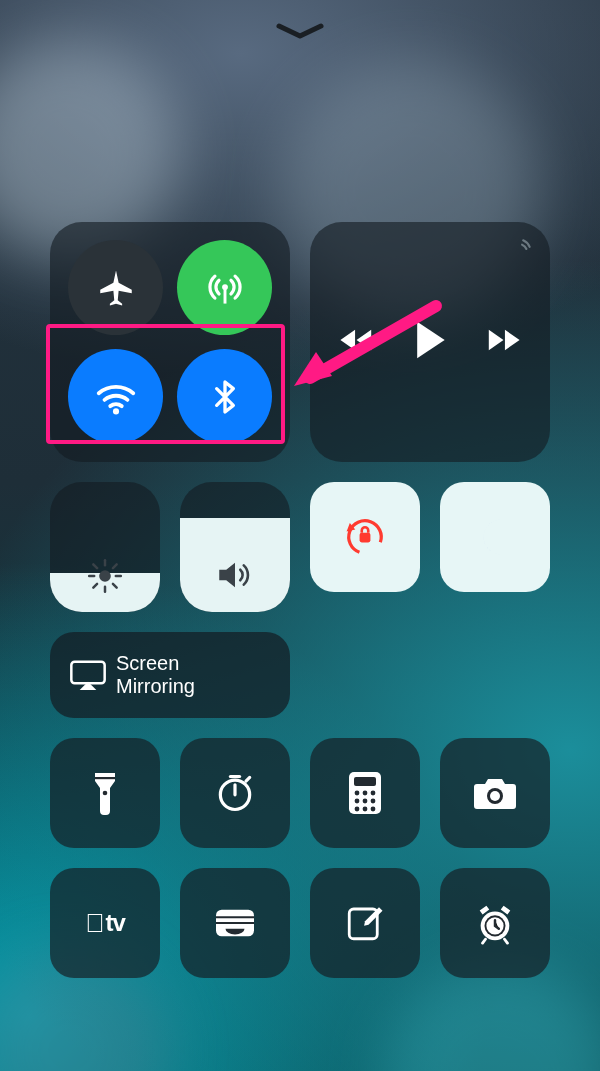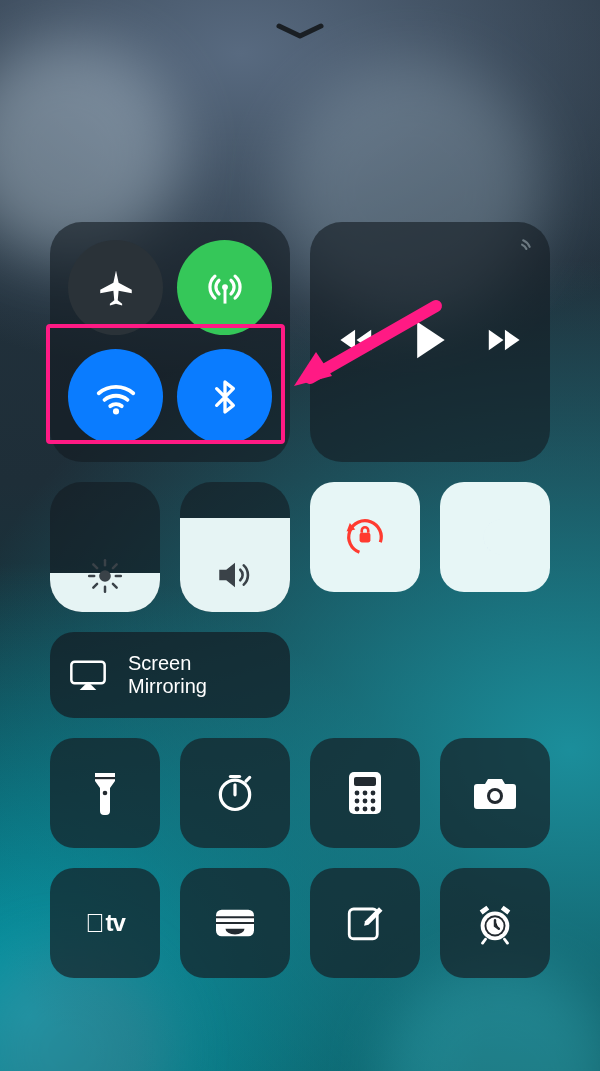--- a/index.html
+++ b/index.html
@@ -83,21 +83,21 @@
   .slider .fill {
     position:absolute; left:0; right:0; bottom:0;
     background:#e6f4f4;
   }
   .slider .icon-holder { position:absolute; left:0; right:0; bottom:16px; display:flex; justify-content:center; }
 
   
   .mirroring {
     grid-column:1 / 2;
     height:86px;
-    display:flex; align-items:center; gap:20px;
+    display:flex; align-items:center; gap:8px;
     padding:0 18px;
     background: rgba(20,28,34,0.72);
     border-radius:24px;
   }
   .mirroring .label { color:#fff; font-size:20px; line-height:1.15; }
 
   
   .shortcuts {
     grid-column:1 / -1;
     display:grid;

